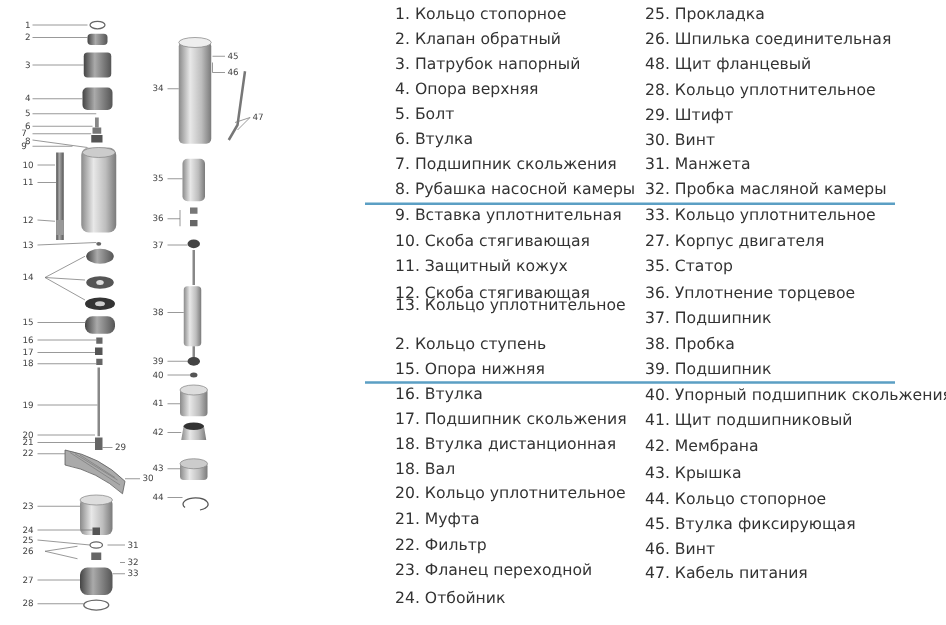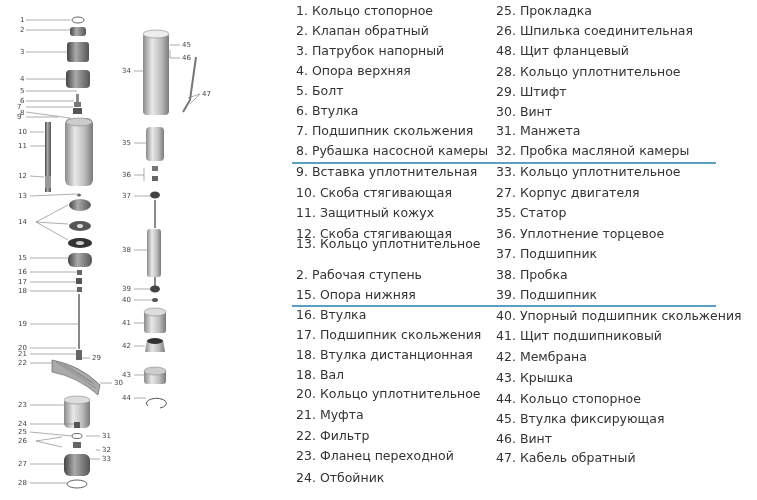--- a/index.html
+++ b/index.html
@@ -4,21 +4,21 @@
 <style>
   html, body { margin: 0; padding: 0; background: #ffffff; }
   body { width: 757px; height: 500px; position: relative; overflow: hidden;
          font-family: "DejaVu Sans", sans-serif; color: #333; }
   #diagram { position: absolute; left: 0; top: 0; width: 290px; height: 500px; }
   .lbl { font-size: 7px; fill: #444; font-family: "DejaVu Sans", sans-serif; }
   .ldr { stroke: #777; stroke-width: 0.6; fill: none; }
   .list { position: absolute; top: 0; }
   .col-a { left: 296px; width: 220px; }
   .col-b { left: 496px; width: 240px; }
-  .row { position: absolute; font-size: 12.5px; line-height: 16px; white-space: nowrap; color: #333; }
+  .row { position: absolute; font-size: 12.5px; line-height: 16px; white-space: nowrap; color: #333; margin-left: 20px; }
   .sep { position: absolute; height: 1.5px; background: #5b9fc4; }
 </style>
 </head>
 <body>
 
 <svg id="diagram" viewBox="0 0 290 500" xmlns="http://www.w3.org/2000/svg">
   <defs>
     <linearGradient id="metal" x1="0" x2="1" y1="0" y2="0">
       <stop offset="0" stop-color="#8a8a8a"></stop>
       <stop offset="0.35" stop-color="#e8e8e8"></stop>
@@ -203,21 +203,21 @@
   <div class="row" style="top:63px"><span>4.</span> <span>Опора верхняя</span></div>
   <div class="row" style="top:83px"><span>5.</span> <span>Болт</span></div>
   <div class="row" style="top:103px"><span>6.</span> <span>Втулка</span></div>
   <div class="row" style="top:123px"><span>7.</span> <span>Подшипник скольжения</span></div>
   <div class="row" style="top:143px"><span>8.</span> <span>Рубашка насосной камеры</span></div>
   <div class="row" style="top:164px"><span>9.</span> <span>Вставка уплотнительная</span></div>
   <div class="row" style="top:185px"><span>10.</span> <span>Скоба стягивающая</span></div>
   <div class="row" style="top:205px"><span>11.</span> <span>Защитный кожух</span></div>
   <div class="row" style="top:226px"><span>12.</span> <span>Скоба стягивающая</span></div>
   <div class="row" style="top:236px"><span>13.</span> <span>Кольцо уплотнительное</span></div>
-  <div class="row" style="top:267px"><span>2.</span> <span>Рабочая ступень</span></div>
+  <div class="row" style="top:267px"><span>2.</span> <span>Кольцо ступень</span></div>
   <div class="row" style="top:287px"><span>15.</span> <span>Опора нижняя</span></div>
   <div class="row" style="top:307px"><span>16.</span> <span>Втулка</span></div>
   <div class="row" style="top:327px"><span>17.</span> <span>Подшипник скольжения</span></div>
   <div class="row" style="top:347px"><span>18.</span> <span>Втулка дистанционная</span></div>
   <div class="row" style="top:367px"><span>18.</span> <span>Вал</span></div>
   <div class="row" style="top:386px"><span>20.</span> <span>Кольцо уплотнительное</span></div>
   <div class="row" style="top:407px"><span>21.</span> <span>Муфта</span></div>
   <div class="row" style="top:428px"><span>22.</span> <span>Фильтр</span></div>
   <div class="row" style="top:448px"><span>23.</span> <span>Фланец переходной</span></div>
   <div class="row" style="top:470px"><span>24.</span> <span>Отбойник</span></div>
@@ -239,17 +239,17 @@
   <div class="row" style="top:246px"><span>37.</span> <span>Подшипник</span></div>
   <div class="row" style="top:267px"><span>38.</span> <span>Пробка</span></div>
   <div class="row" style="top:287px"><span>39.</span> <span>Подшипник</span></div>
   <div class="row" style="top:308px"><span>40.</span> <span>Упорный подшипник скольжения</span></div>
   <div class="row" style="top:328px"><span>41.</span> <span>Щит подшипниковый</span></div>
   <div class="row" style="top:349px"><span>42.</span> <span>Мембрана</span></div>
   <div class="row" style="top:370px"><span>43.</span> <span>Крышка</span></div>
   <div class="row" style="top:391px"><span>44.</span> <span>Кольцо стопорное</span></div>
   <div class="row" style="top:411px"><span>45.</span> <span>Втулка фиксирующая</span></div>
   <div class="row" style="top:431px"><span>46.</span> <span>Винт</span></div>
-  <div class="row" style="top:450px"><span>47.</span> <span>Кабель обратный</span></div>
+  <div class="row" style="top:450px"><span>47.</span> <span>Кабель питания</span></div>
 </div>
 
 <div class="sep" style="left:292px; top:162px; width:424px;"></div>
 <div class="sep" style="left:292px; top:305px; width:424px;"></div>
 
 </body></html>

